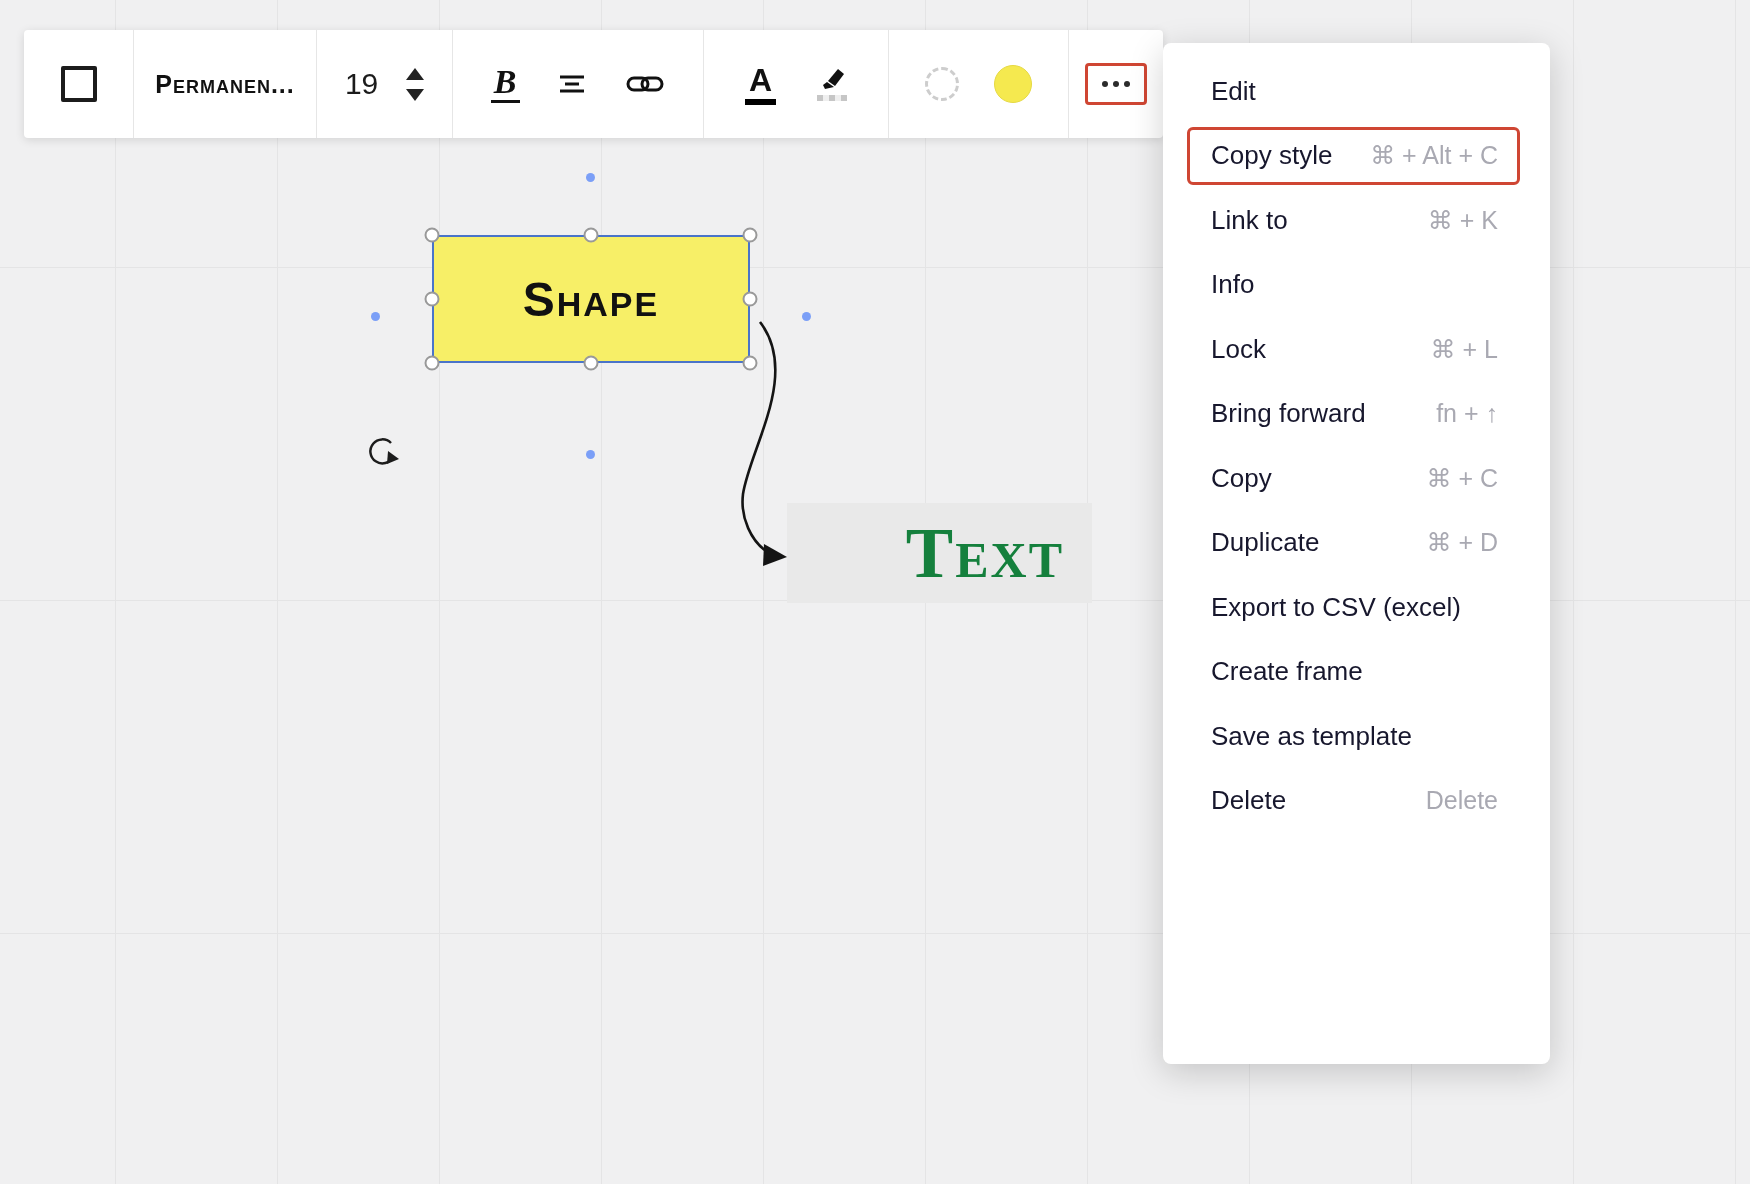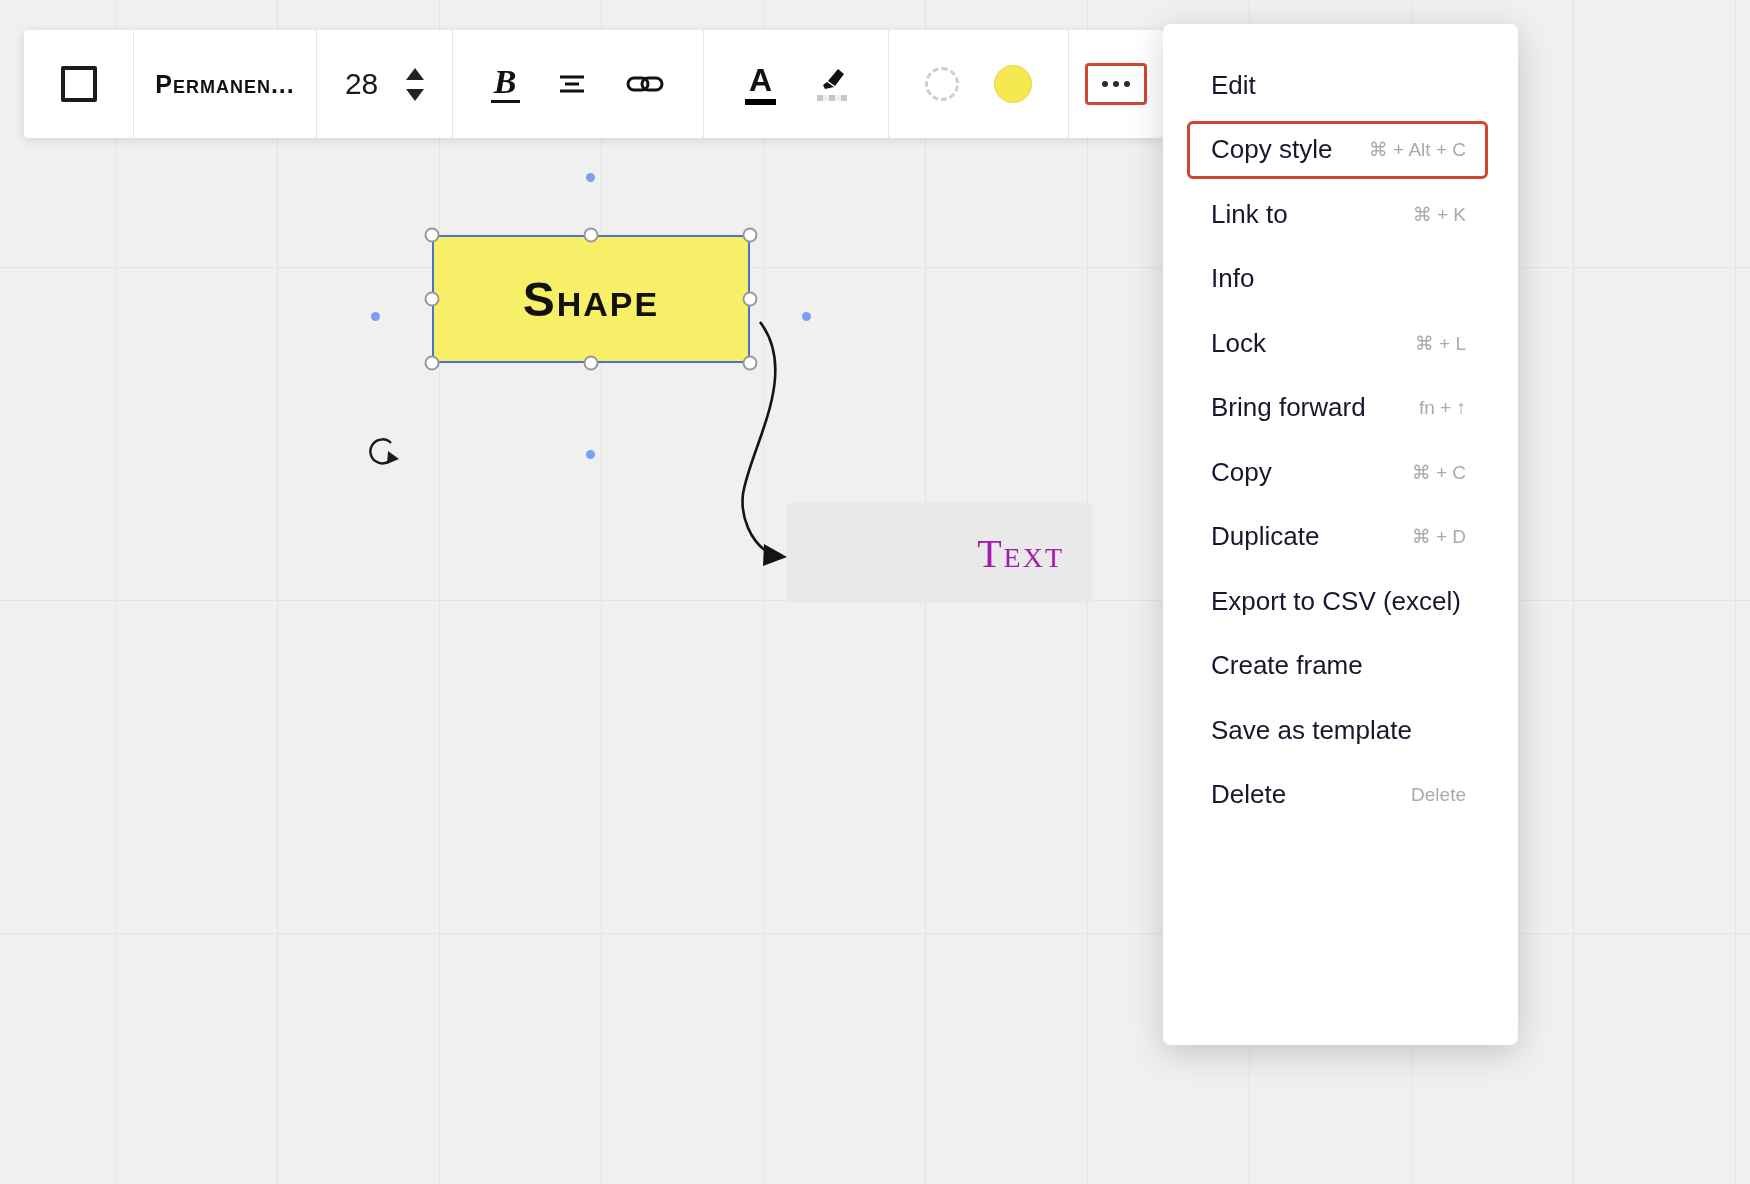--- a/index.html
+++ b/index.html
@@ -55,32 +55,32 @@
     background:#fff; border:2px solid #999; transform:translate(-50%,-50%); z-index:3; }
   .h-tl{left:0;top:0} .h-tm{left:50%;top:0} .h-tr{left:100%;top:0}
   .h-ml{left:0;top:50%} .h-mr{left:100%;top:50%}
   .h-bl{left:0;top:100%} .h-bm{left:50%;top:100%} .h-br{left:100%;top:100%}
 
   .conn-dot { position:absolute; width:9px; height:9px; border-radius:50%; background:#7b9ff7; }
 
   .text-box { position:absolute; left:787px; top:503px; width:305px; height:100px;
     background:#e9e9e9; display:flex; align-items:center; justify-content:flex-end;
     padding-right:28px; }
-  .text-box span { font-family:"Liberation Serif", serif; font-weight:400;
-    font-variant:small-caps; font-size:40px; letter-spacing:2px; color:#a21caf; }
+  .text-box span { font-family:"Liberation Serif", serif; font-weight:700;
+    font-variant:small-caps; font-size:71px; letter-spacing:2px; color:#15803d; }
 
   .overlay-svg { position:absolute; inset:0; width:1750px; height:1184px; pointer-events:none; z-index:2; }
 
   
-  .menu { position:absolute; left:1163px; top:24px; width:355px; height:1021px;
+  .menu { position:absolute; left:1163px; top:43px; width:387px; height:1021px;
     background:#fff; border-radius:8px; box-shadow:0 8px 34px rgba(0,0,0,.18);
-    padding-top:29px; z-index:6; }
+    padding-top:16px; z-index:6; }
   .menu-item { height:64.5px; display:flex; align-items:center;
     padding:0 52px 0 48px; font-size:26px; color:#17172d; position:relative; cursor:pointer; }
-  .menu-item .shortcut { margin-left:auto; color:#a9a9b2; font-size:19px; white-space:nowrap; }
+  .menu-item .shortcut { margin-left:auto; color:#a9a9b2; font-size:25px; white-space:nowrap; }
   .menu-item.highlighted::after { content:""; position:absolute; left:24px; right:30px;
     top:3px; bottom:3px; border:3px solid #cf4633; border-radius:6px; pointer-events:none; }
 </style>
 </head>
 <body>
 
 <div class="canvas">
 
   <svg class="overlay-svg">
 
@@ -124,21 +124,21 @@
     <div class="sq-icon"></div>
   </div>
   <div class="tb-divider"></div>
 
   <div class="tb-group g-font">
     <div class="font-name">Permanen...</div>
   </div>
   <div class="tb-divider"></div>
 
   <div class="tb-group g-size">
-    <div class="size-num">28</div>
+    <div class="size-num">19</div>
     <div class="stepper">
       <div class="tri-up"></div>
       <div class="tri-down"></div>
     </div>
   </div>
   <div class="tb-divider"></div>
 
   <div class="tb-group g-text">
     <div class="bold-btn">B</div>
     <svg width="30" height="26" viewBox="0 0 30 26">

